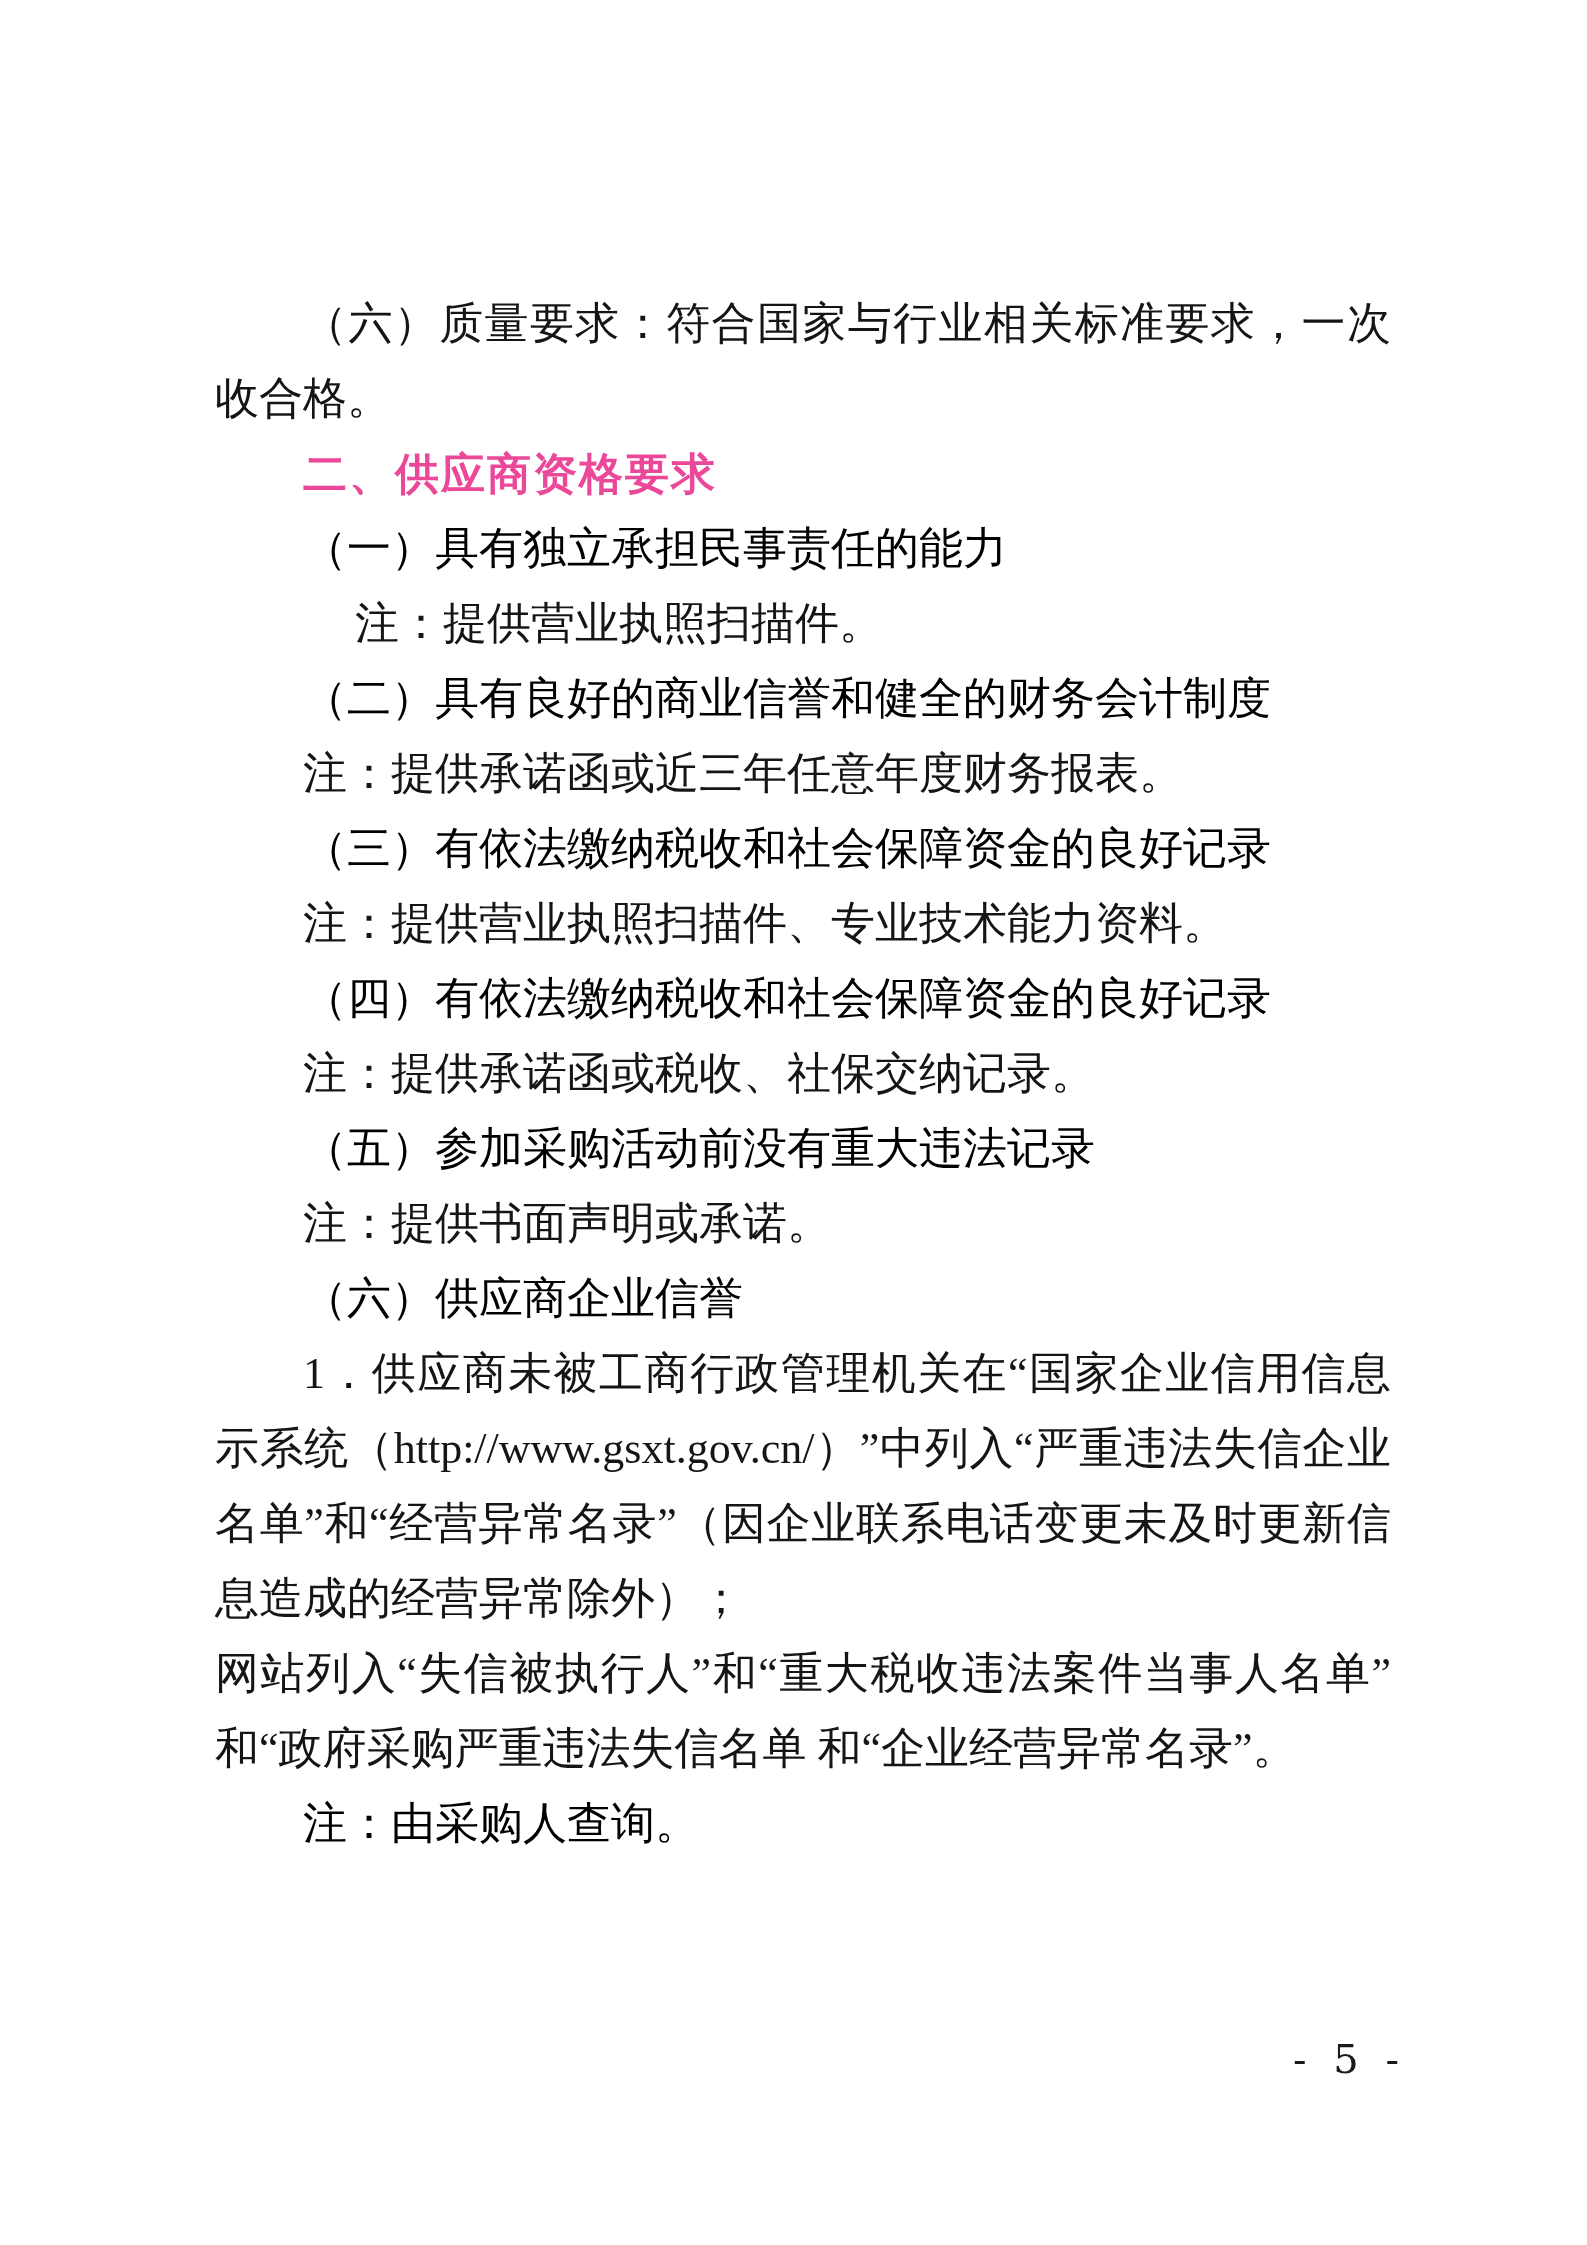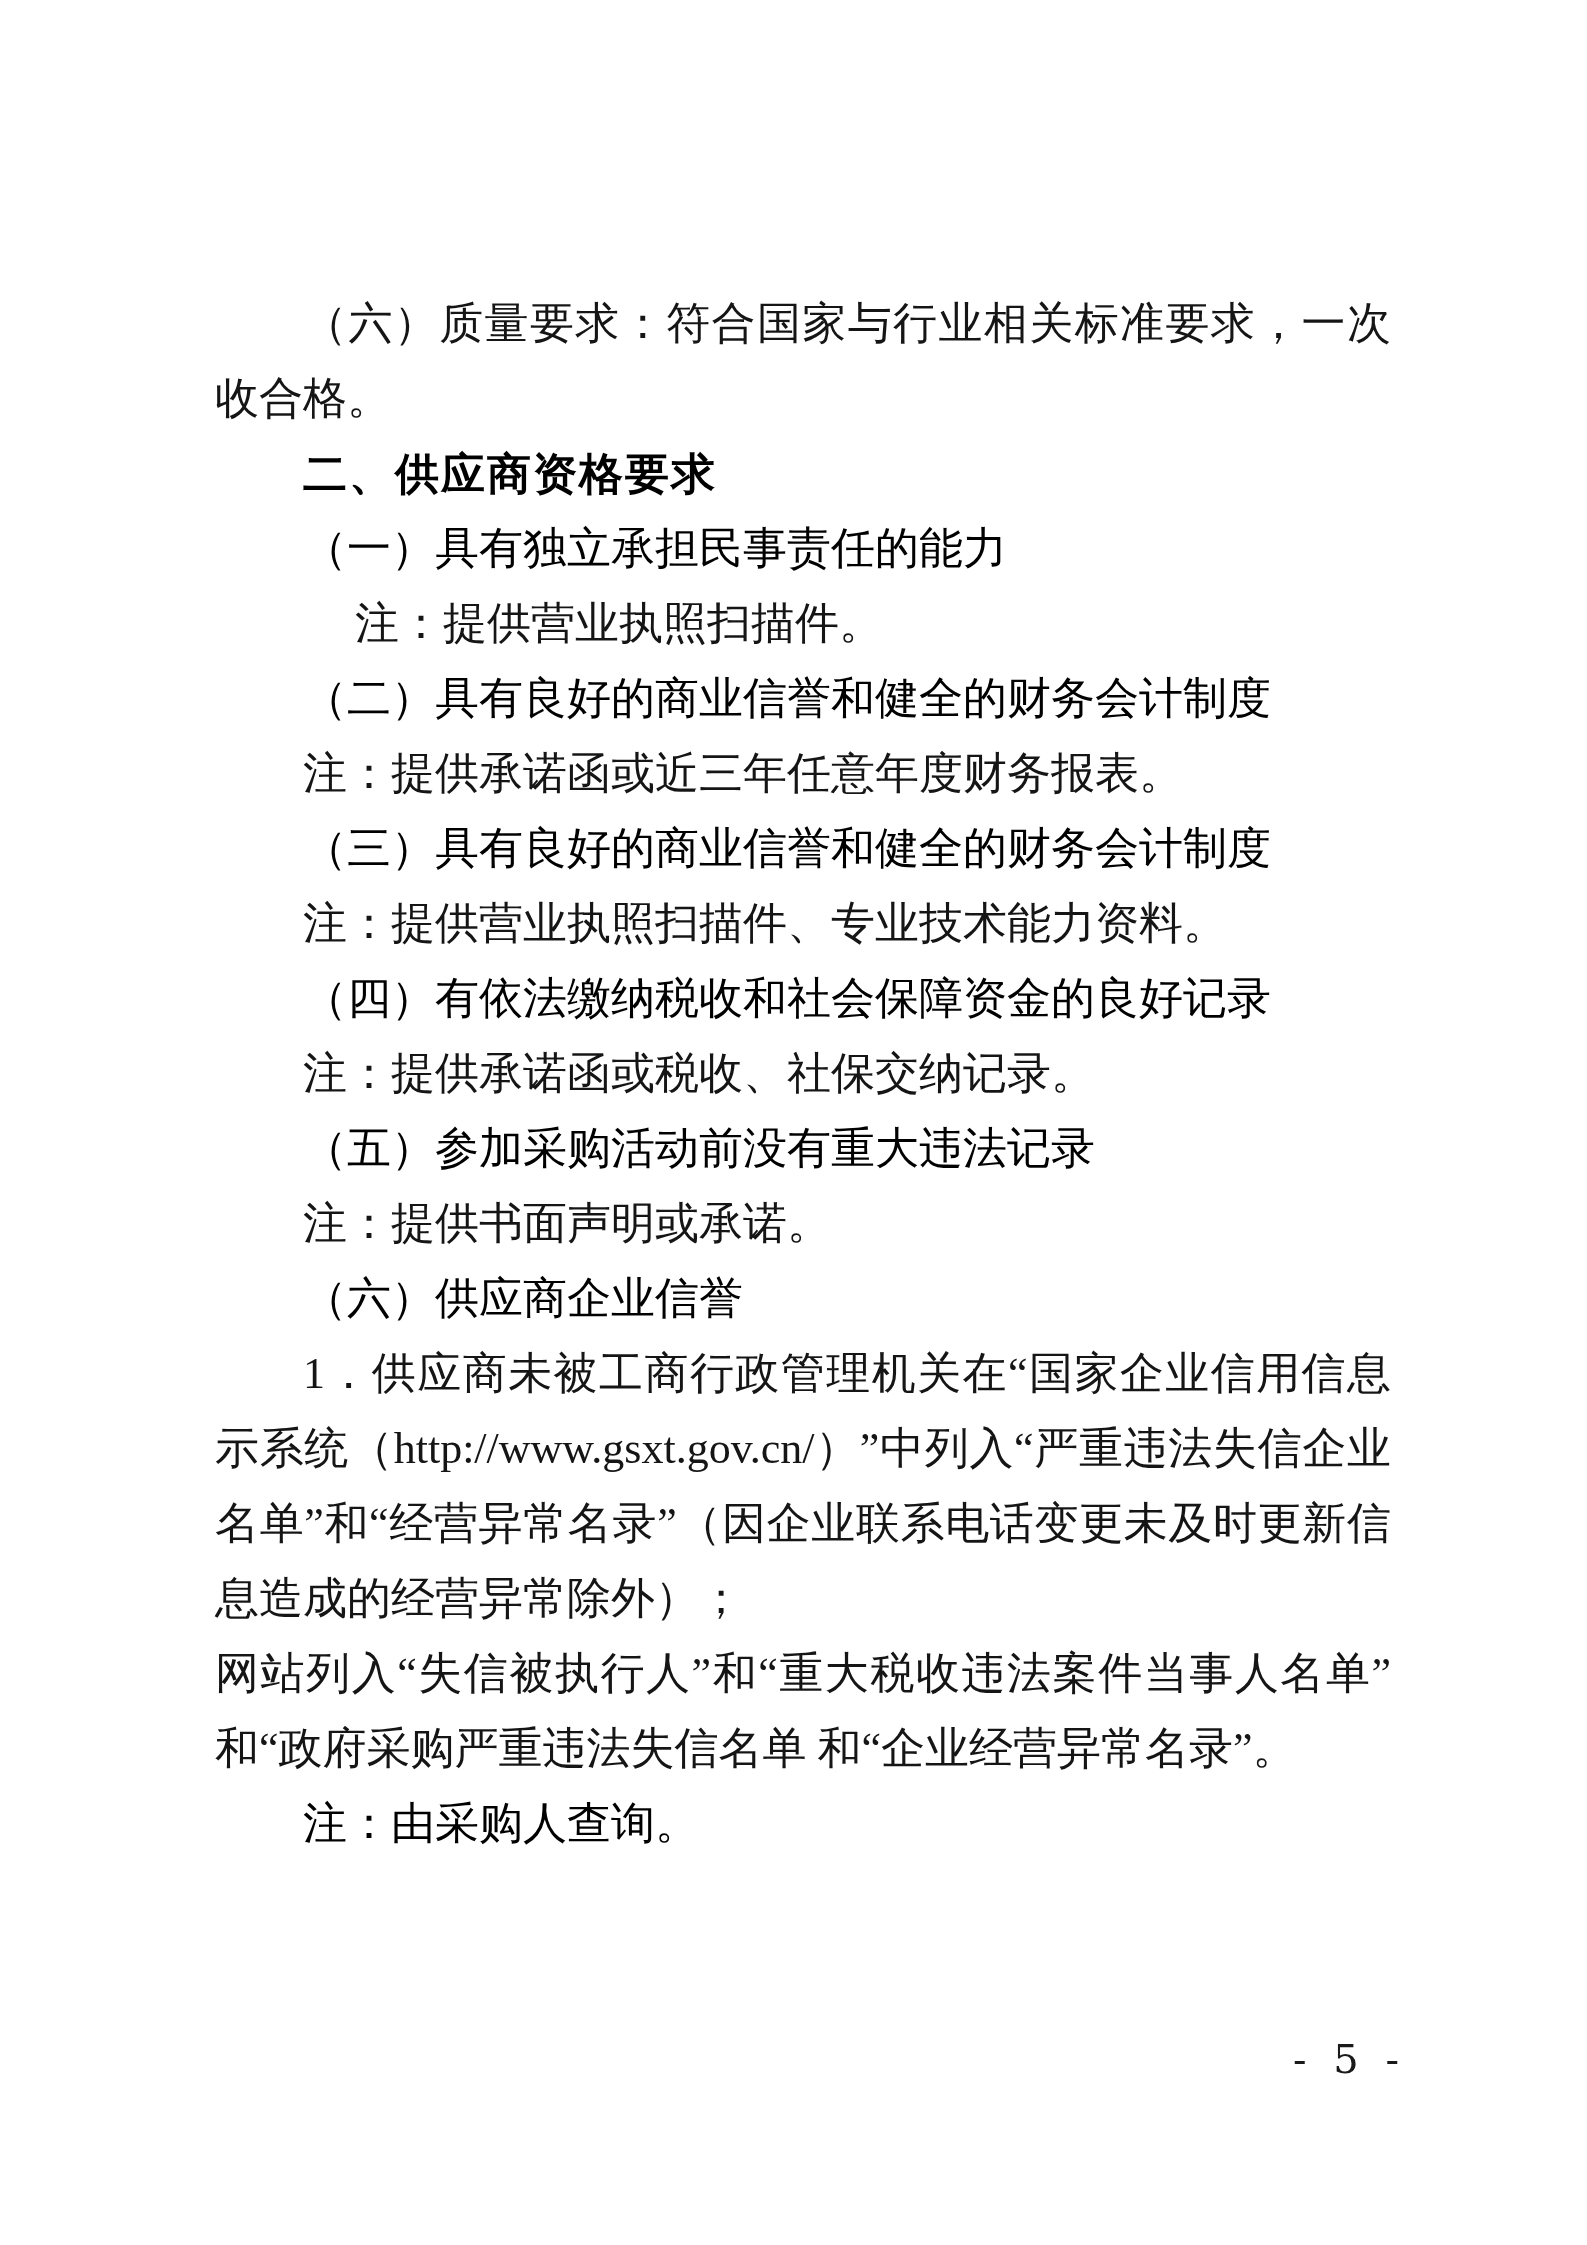--- a/index.html
+++ b/index.html
@@ -35,21 +35,21 @@
     text-align-last: justify;
     overflow: hidden;
   }
   .item {
     font-weight: normal;
     color: #000000;
   }
   .heading {
     font-family: "Liberation Sans", "DejaVu Sans", sans-serif;
     font-weight: bold;
-    color: #000000;
+    color: #ec4899;
     letter-spacing: 2px;
   }
   .pageno {
     position: absolute;
     left: 1293px;
     top: 2036px;
     font-family: "DejaVu Serif", "Liberation Serif", serif;
     font-size: 40px;
     line-height: 46px;
     color: #1a1a1a;
@@ -61,21 +61,21 @@
 <body>
 
 <div class="doc">
   <div class="ln ind2 fill">（六）质量要求：符合国家与行业相关标准要求，一次性验</div>
   <div class="ln">收合格。</div>
   <div class="ln ind2 heading">二、供应商资格要求</div>
   <div class="ln ind2 item">（一）具有独立承担民事责任的能力</div>
   <div class="ln ind3">注：提供营业执照扫描件。</div>
   <div class="ln ind2 item">（二）具有良好的商业信誉和健全的财务会计制度</div>
   <div class="ln ind2">注：提供承诺函或近三年任意年度财务报表。</div>
-  <div class="ln ind2 item">（三）具有良好的商业信誉和健全的财务会计制度</div>
+  <div class="ln ind2 item">（三）有依法缴纳税收和社会保障资金的良好记录</div>
   <div class="ln ind2">注：提供营业执照扫描件、专业技术能力资料。</div>
   <div class="ln ind2 item">（四）有依法缴纳税收和社会保障资金的良好记录</div>
   <div class="ln ind2">注：提供承诺函或税收、社保交纳记录。</div>
   <div class="ln ind2 item">（五）参加采购活动前没有重大违法记录</div>
   <div class="ln ind2">注：提供书面声明或承诺。</div>
   <div class="ln ind2 item">（六）供应商企业信誉</div>
   <div class="ln ind2 fill">1．供应商未被工商行政管理机关在“国家企业信用信息公</div>
   <div class="ln fill">示系统（http://www.gsxt.gov.cn/）”中列入“严重违法失信企业</div>
   <div class="ln fill">名单”和“经营异常名录”（因企业联系电话变更未及时更新信</div>
   <div class="ln">息造成的经营异常除外）；</div>

